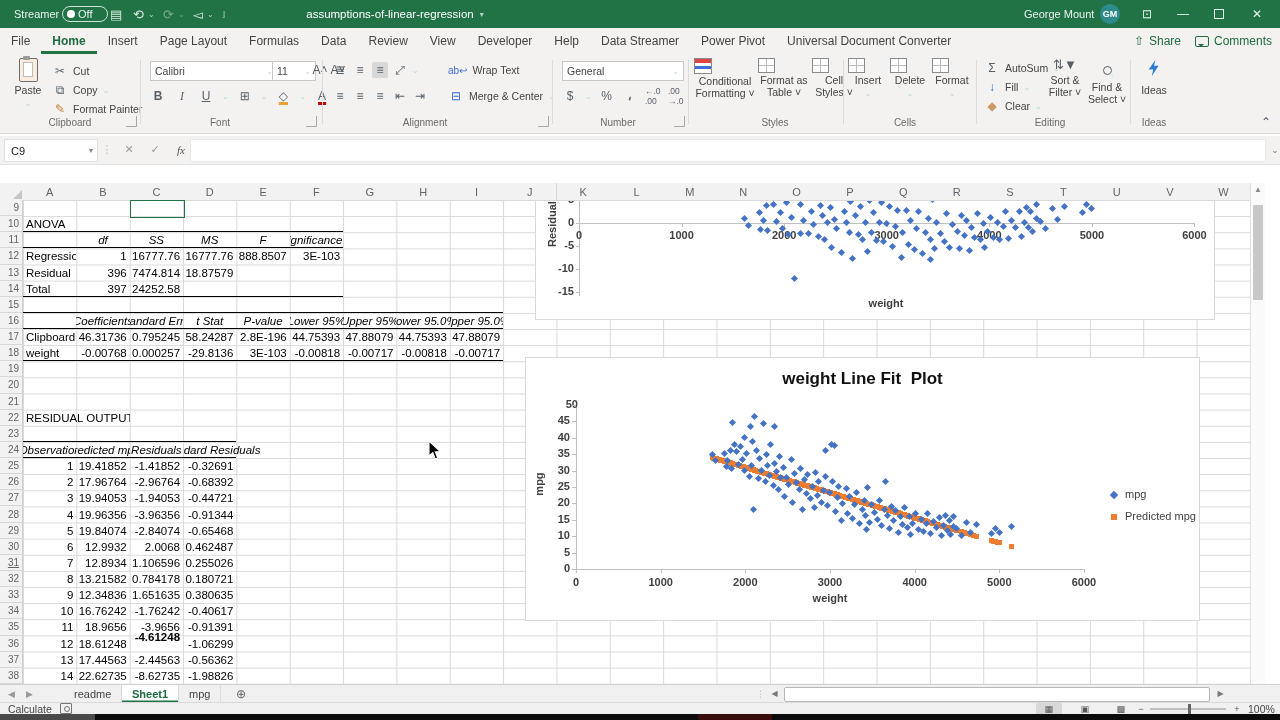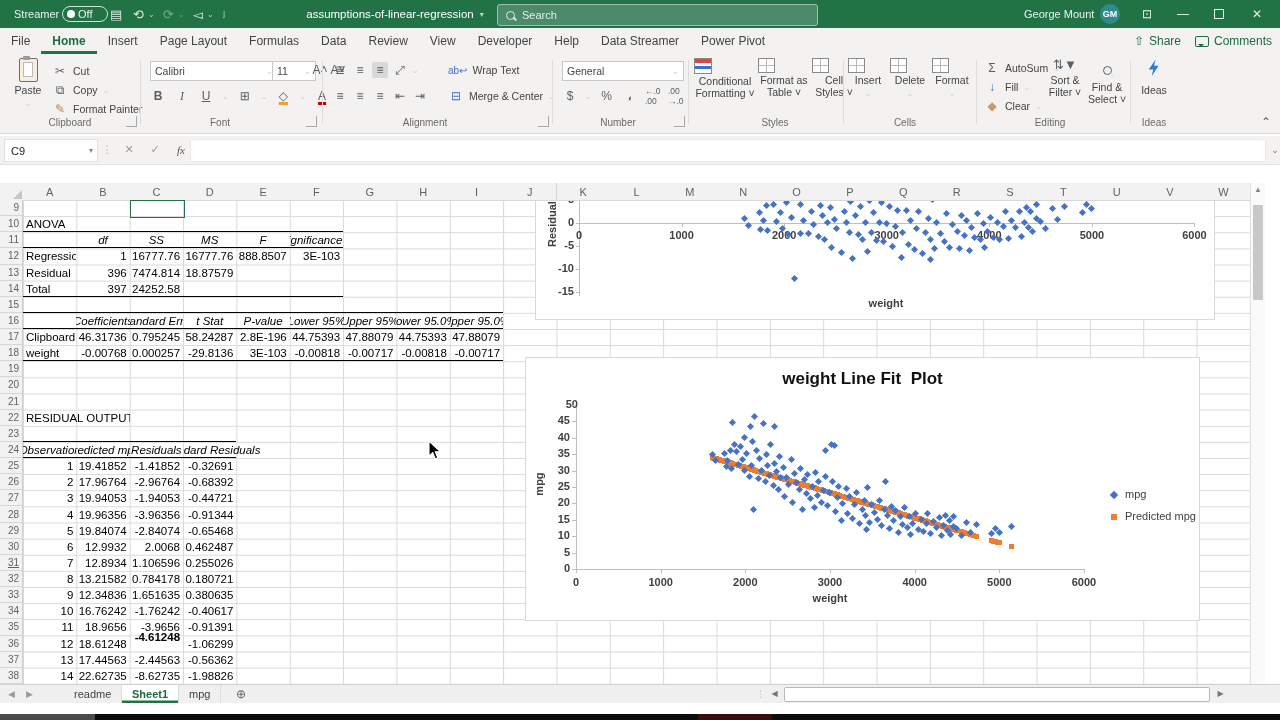--- a/index.html
+++ b/index.html
@@ -122,24 +122,20 @@
         <span class="qat-ic">◅</span>
         <span class="caret">⌄</span>
       </div>
     <div class="tb-item" style="left:222px;">
         <span class="caret">⌋</span>
       </div>
     <div class="tb-item" style="left:290px;width:210px;justify-content:center;font-size:11.5px;color:#fff;">
       <span>assumptions-of-linear-regression</span>
         <span class="caret" style="margin-left:6px;">▾</span>
     </div>
-    <div class="abs" id="search-pill">
-      <span class="lens"></span>
-      <span>Search</span>
-    </div>
     <div class="tb-item" style="left:1024px;font-size:11px;">George Mount</div>
     <div class="tb-item" style="left:1100px;">
         <span id="avatar">GM</span>
       </div>
     <div class="tb-item winbtn" style="left:1130px;">
         <span>⊡</span>
       </div>
     <div class="tb-item winbtn" style="left:1166px;">—</div>
     <div class="tb-item winbtn" style="left:1202px;">
         <span id="restore-glyph"></span>
@@ -153,20 +149,21 @@
     <span class="mtab">Insert</span>
     <span class="mtab">Page Layout</span>
     <span class="mtab">Formulas</span>
     <span class="mtab">Data</span>
     <span class="mtab">Review</span>
     <span class="mtab">View</span>
     <span class="mtab">Developer</span>
     <span class="mtab">Help</span>
     <span class="mtab">Data Streamer</span>
     <span class="mtab">Power Pivot</span>
+    <span class="mtab">Universal Document Converter</span>
     <div id="menurow-right">
       <span class="pill-btn">
           <span>⇧</span>
           <span>Share</span>
         </span>
       <span class="pill-btn">
           <span class="bubble"></span>
           <span>Comments</span>
         </span>
     </div>
@@ -1128,20 +1125,34 @@
     <span class="stab" style="left:64px;">readme</span>
     <span class="stab active" style="left:122px;">Sheet1</span>
     <span class="stab" style="left:179px;">mpg</span>
     <span class="navarr" style="left:236px;font-size:12px;color:#666;">⊕</span>
     <span class="navarr" style="left:756px;color:#b5b5b5;">⋮</span>
     <span class="scrollarr" style="left:768px;">◀</span>
     <div id="hscroll"></div>
     <span class="scrollarr" style="left:1214px;">▶</span>
   </div>
 
+  <div class="abs" id="statusbar">
+    <span style="position:absolute;left:8px;top:0;">Calculate</span>
+    <span style="position:absolute;left:60px;top:0px;width:10px;height:9px;border:1px solid #777;border-radius:1px;">
+        <span style="position:absolute;right:1px;bottom:1px;width:4px;height:4px;border-radius:50%;border:1px solid #777;"></span>
+      </span>
+    <span class="viewic sel" style="left:1036px;">▦</span>
+    <span class="viewic" style="left:1072px;">▣</span>
+    <span class="viewic" style="left:1108px;">▩</span>
+    <span class="viewic" style="left:1134px;width:14px;">−</span>
+    <span style="position:absolute;left:1150px;top:5px;width:76px;height:2px;background:#c0c0c0;"></span>
+    <span style="position:absolute;left:1188px;top:1px;width:3px;height:10px;background:#666;"></span>
+    <span class="viewic" style="left:1230px;width:14px;">+</span>
+    <span style="position:absolute;left:1248px;top:0;">100%</span>
+  </div>
 
   <div class="abs" id="bottombar">
     <span style="position:absolute;left:0;top:0;width:95px;height:6px;background:#4a4a4a;"></span>
     <span style="position:absolute;left:698px;top:0;width:74px;height:6px;background:#3a0d0d;"></span>
   </div>
 
   <svg class="abs" style="left:428px;top:440px;" width="14" height="21" viewBox="0 0 14 21">
     <path d="M1 1 L1 16 L4.8 12.6 L7.3 19 L9.8 18 L7.3 11.8 L12.5 11.8 Z" fill="#000" stroke="#fff" stroke-width="1.1"></path>
   </svg>
 

